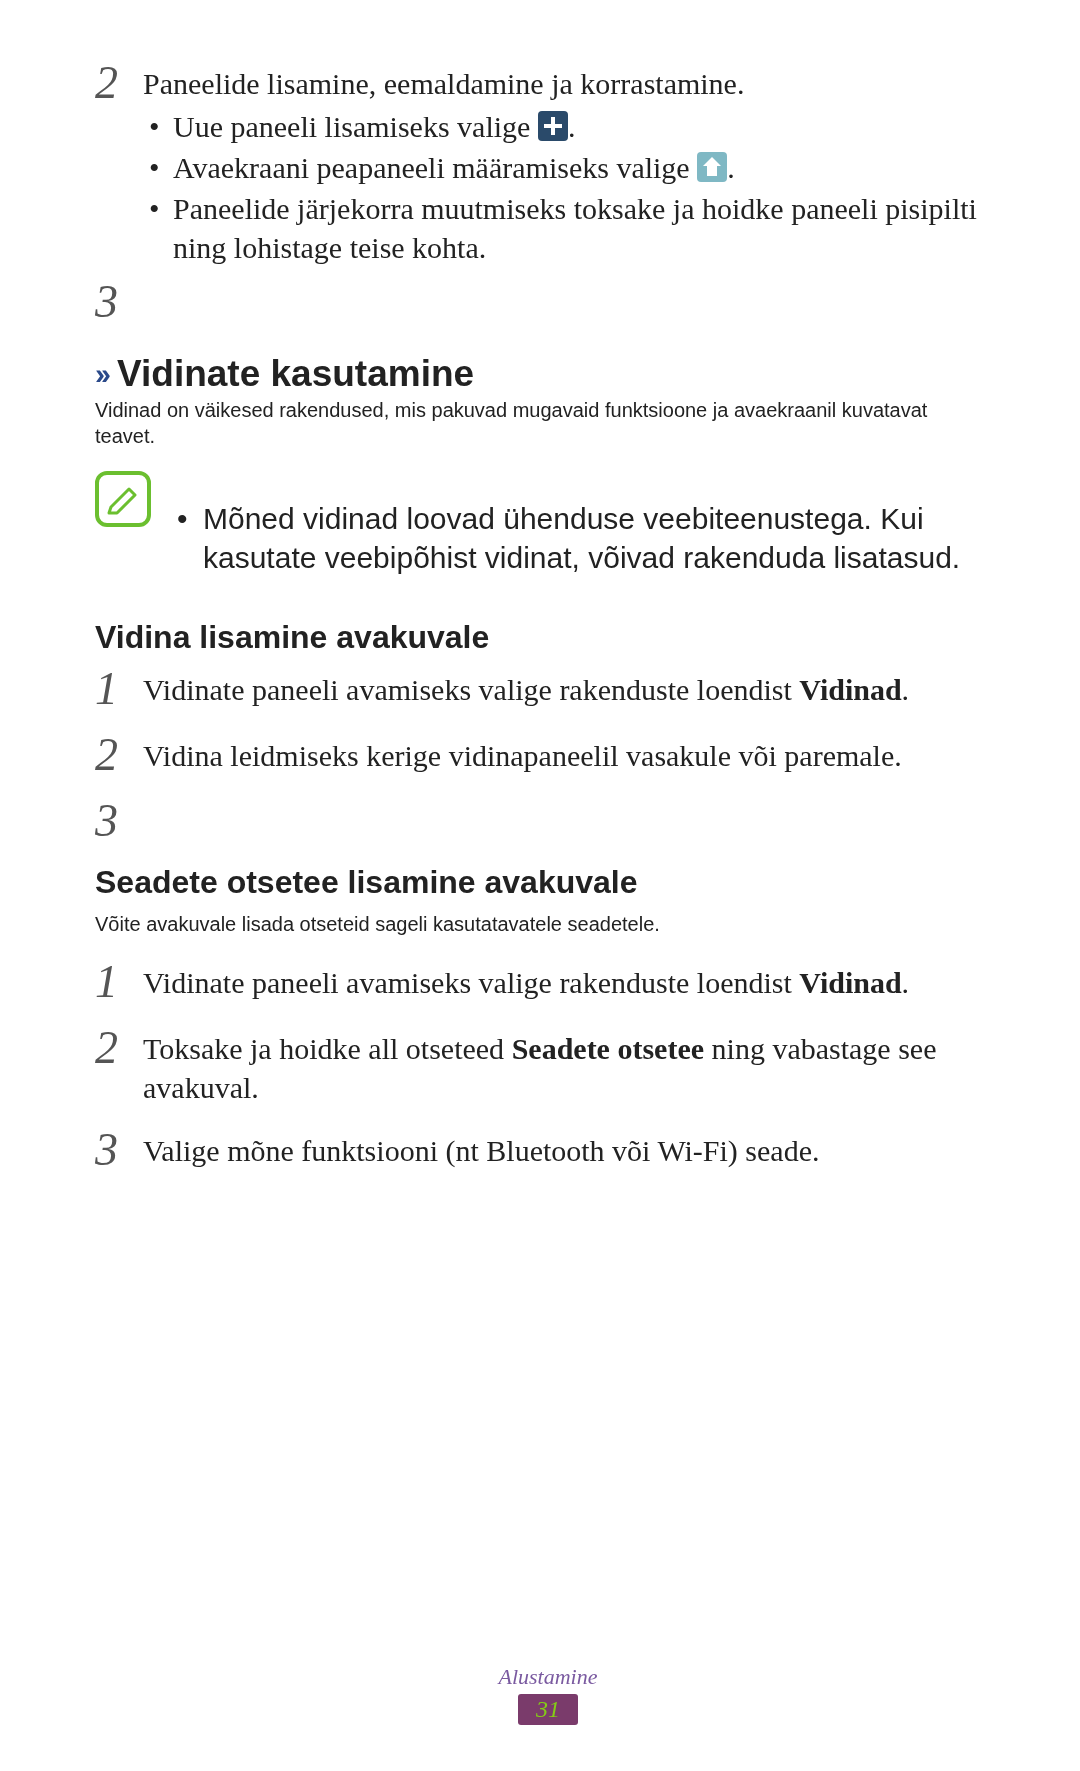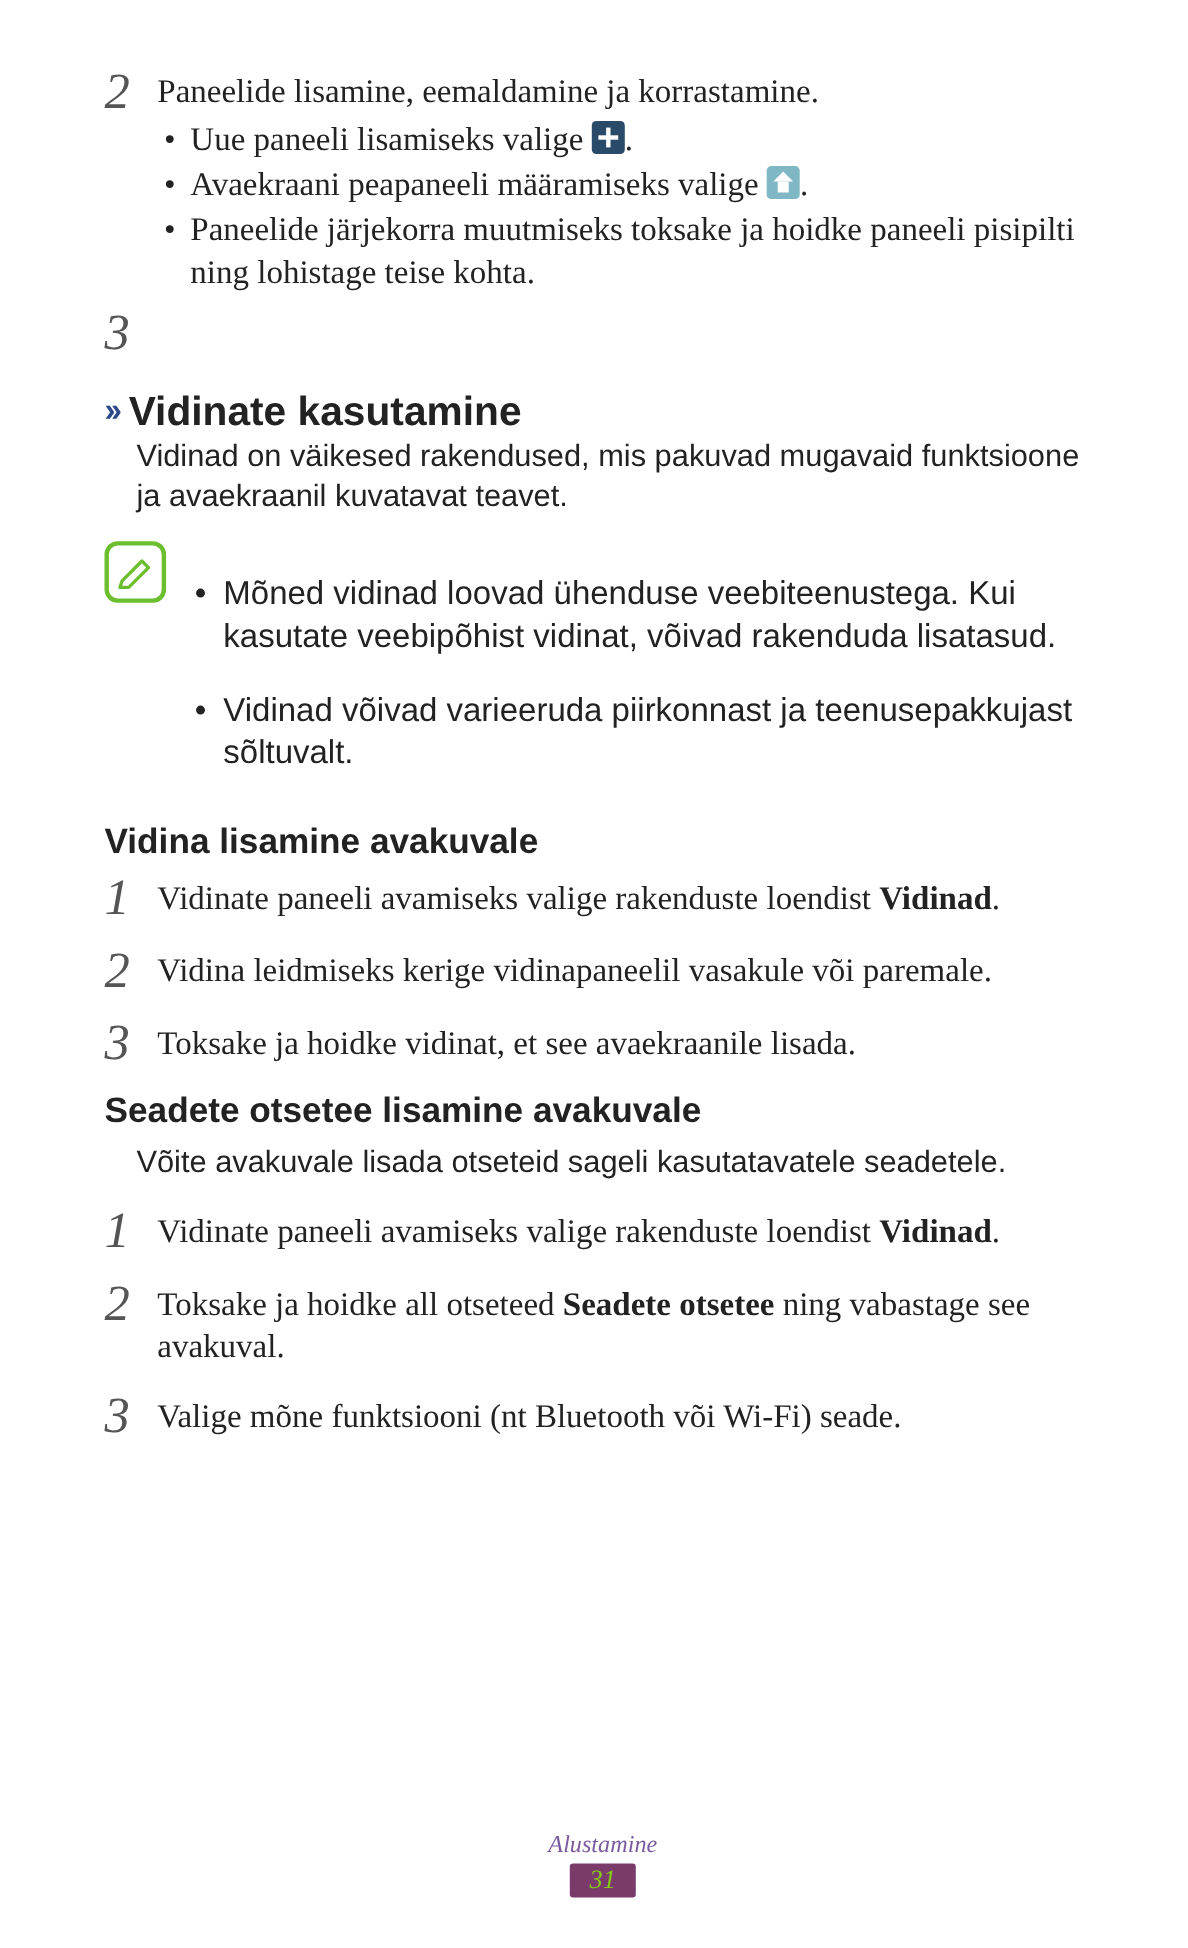--- a/index.html
+++ b/index.html
@@ -101,24 +101,23 @@
     font-size: 30px;
     font-weight: bold;
     margin-right: 10px;
     letter-spacing: -4px;
   }
   .section-title {
     font-size: 37px;
     font-weight: bold;
   }
   .para {
-    font-size: 28px;
+    font-size: 20px;
     line-height: 1.3;
     margin-bottom: 8px;
-    margin-left: 29px;
   }
   .note-box {
     display: flex;
     align-items: flex-start;
     margin-top: 22px;
     margin-bottom: 24px;
   }
   .note-icon {
     width: 56px;
     height: 56px;
@@ -208,42 +207,40 @@
 
 <div class="note-box">
   <div class="note-icon">
     <svg width="36" height="36" viewBox="0 0 36 36">
         <path d="M6 26 L24 8 L30 14 L12 32 L4 32 Z" fill="none" stroke="#6bbf2f" stroke-width="3" stroke-linejoin="round"></path>
       </svg>
   </div>
   <div class="note-body">
     <ul>
       <li>Mõned vidinad loovad ühenduse veebiteenustega. Kui kasutate veebipõhist vidinat, võivad rakenduda lisatasud.</li>
-      <li>Vidinad võivad varieeruda piirkonnast ja teenusepakkujast sõltuvalt.</li>
     </ul>
   </div>
 </div>
 
 <div class="subheading">Vidina lisamine avakuvale</div>
 
 <div class="step">
   <div class="step-num">1</div>
   <div class="step-body">
     <span>Vidinate paneeli avamiseks valige rakenduste loendist </span><span class="bold">Vidinad</span><span>.</span>
   </div>
 </div>
 <div class="gap-sm"></div>
 <div class="step">
   <div class="step-num">2</div>
   <div class="step-body">Vidina leidmiseks kerige vidinapaneelil vasakule või paremale.</div>
 </div>
 <div class="gap-sm"></div>
 <div class="step">
   <div class="step-num">3</div>
-  <div class="step-body">Toksake ja hoidke vidinat, et see avaekraanile lisada.</div>
 </div>
 
 <div class="subheading">Seadete otsetee lisamine avakuvale</div>
 <div class="para">Võite avakuvale lisada otseteid sageli kasutatavatele seadetele.</div>
 <div class="gap-sm"></div>
 
 <div class="step">
   <div class="step-num">1</div>
   <div class="step-body">
     <span>Vidinate paneeli avamiseks valige rakenduste loendist </span><span class="bold">Vidinad</span><span>.</span>

